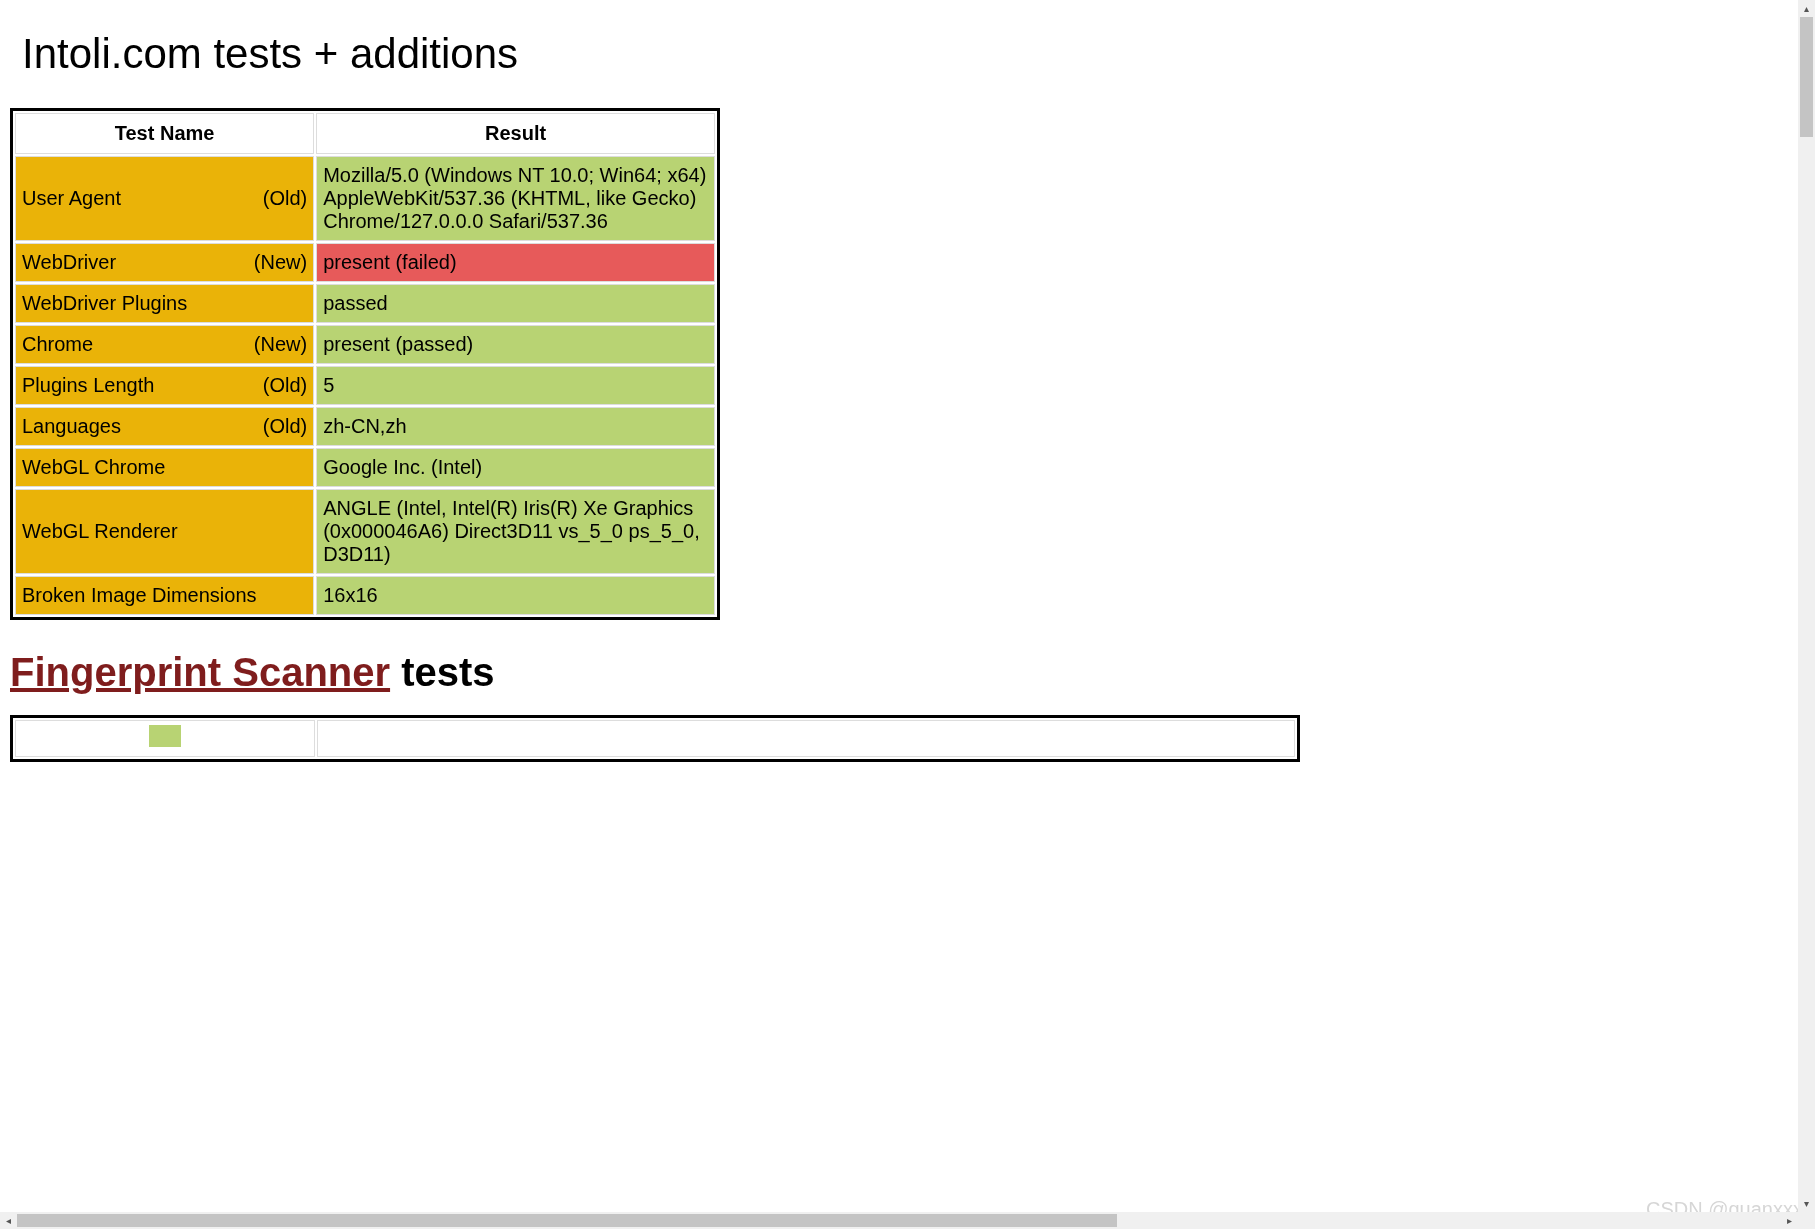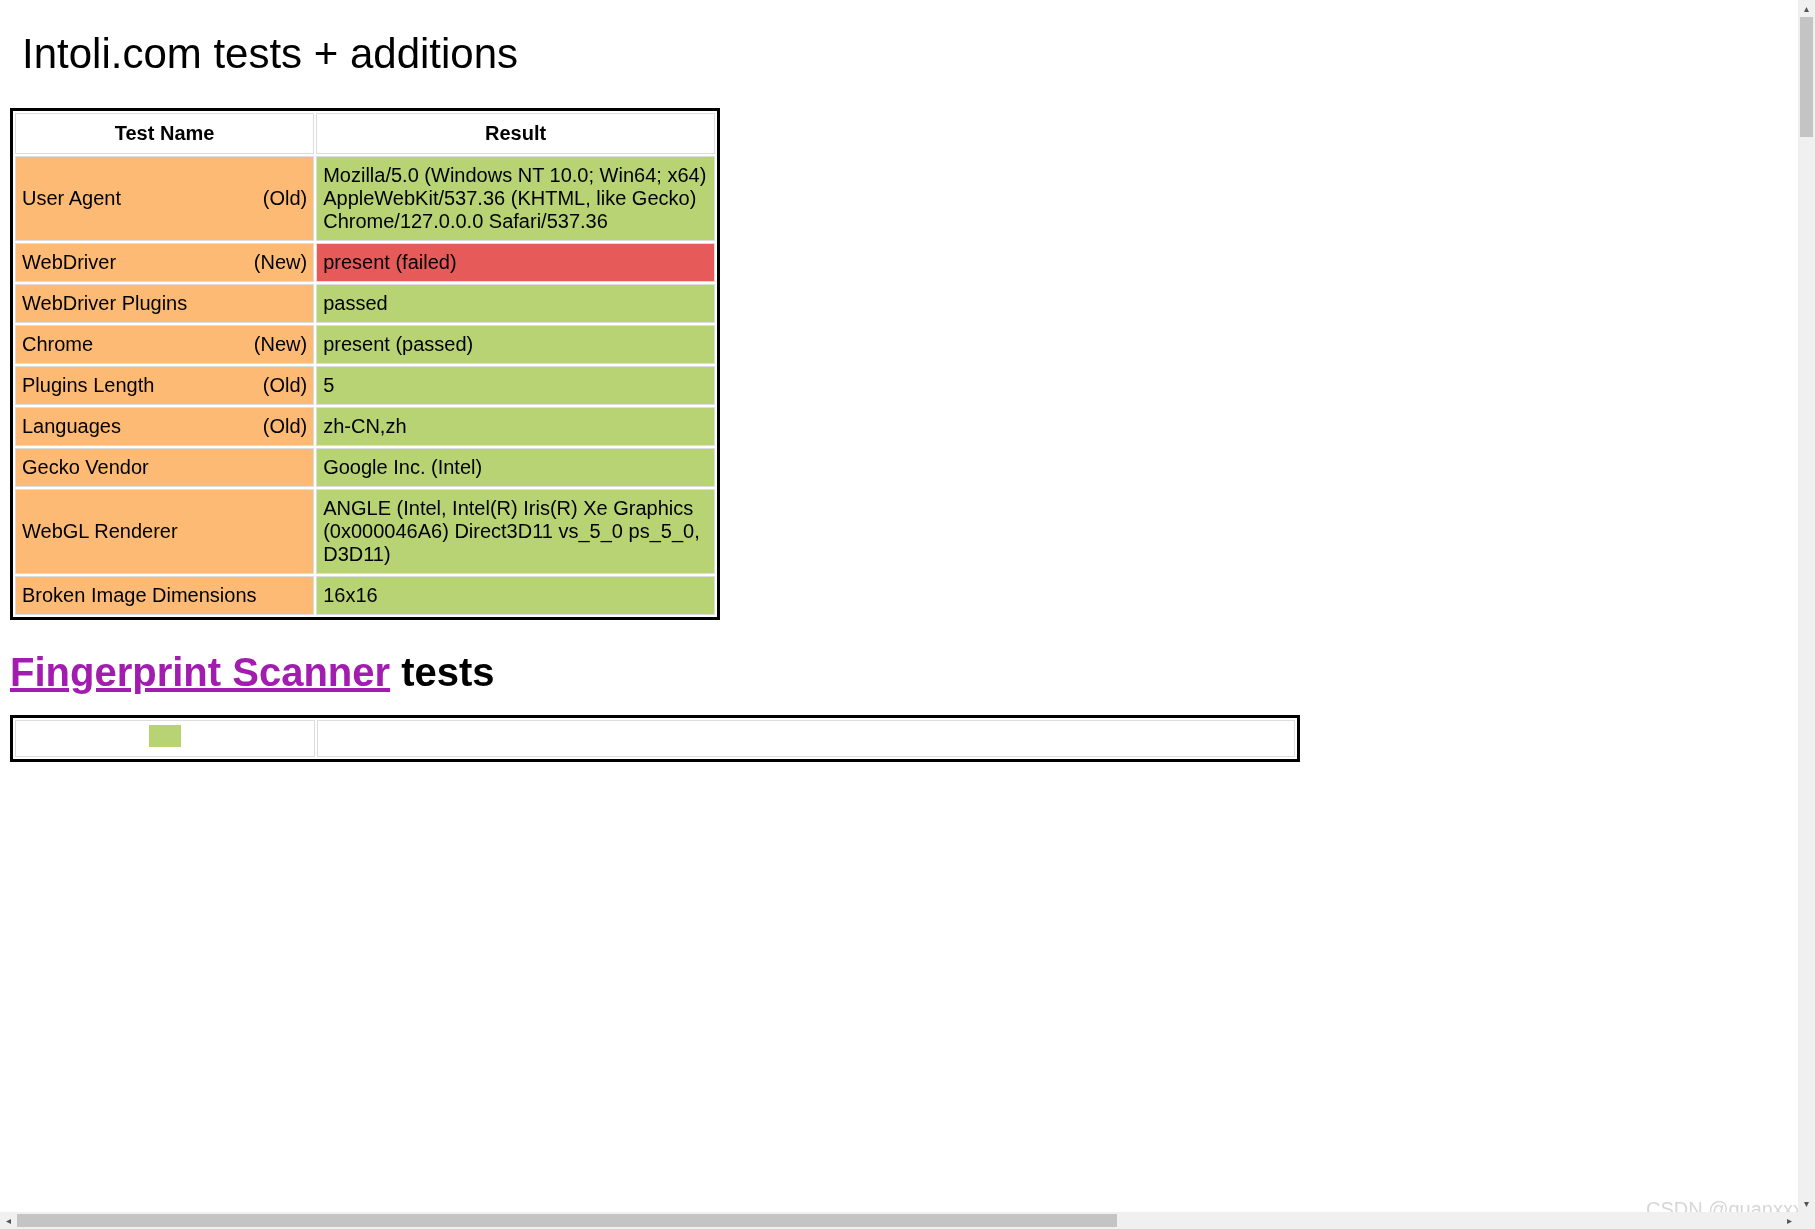--- a/index.html
+++ b/index.html
@@ -32,21 +32,21 @@
       font-weight: 700;
       text-align: center;
       padding: 8px 6px;
       border: 1px solid #ddd;
       background: #fff;
     }
     .test-table td {
       border: 1px solid #ddd;
       padding: 7px 6px;
       vertical-align: middle;
-      background: #fdba74;
+      background: #eab308;
     }
     .test-name-col {
       width: 300px;
       margin-top: 40px;
     }
     .test-name-cell {
       display: flex;
       justify-content: space-between;
       align-items: center;
     }
@@ -58,21 +58,21 @@
     }
     .result-fail {
       background: #e75a5a !important;
     }
     h2 {
       font-size: 40px;
       font-weight: 700;
       margin: 30px 0 20px 0;
     }
     h2 a {
-      color: #a21caf;
+      color: #7f1d1d;
       text-align: right;
     }
     .second-table {
       border: 3px solid #000;
       border-collapse: separate;
       border-spacing: 2px;
       width: 1290px;
     }
     .second-table td {
       border: 1px solid #ddd;
@@ -206,21 +206,21 @@
       <tr>
         <td class="test-name-col">
           <div class="test-name-cell">
             <span>Languages</span>
             <span>(Old)</span>
           </div>
         </td>
         <td class="result-col result-pass">zh-CN,zh</td>
       </tr>
       <tr>
-        <td class="test-name-col">Gecko Vendor</td>
+        <td class="test-name-col">WebGL Chrome</td>
         <td class="result-col result-pass">Google Inc. (Intel)</td>
       </tr>
       <tr>
         <td class="test-name-col">WebGL Renderer</td>
         <td class="result-col result-pass">ANGLE (Intel, Intel(R) Iris(R) Xe Graphics (0x000046A6) Direct3D11 vs_5_0 ps_5_0, D3D11)</td>
       </tr>
       <tr>
         <td class="test-name-col">Broken Image Dimensions</td>
         <td class="result-col result-pass">16x16</td>
       </tr>

